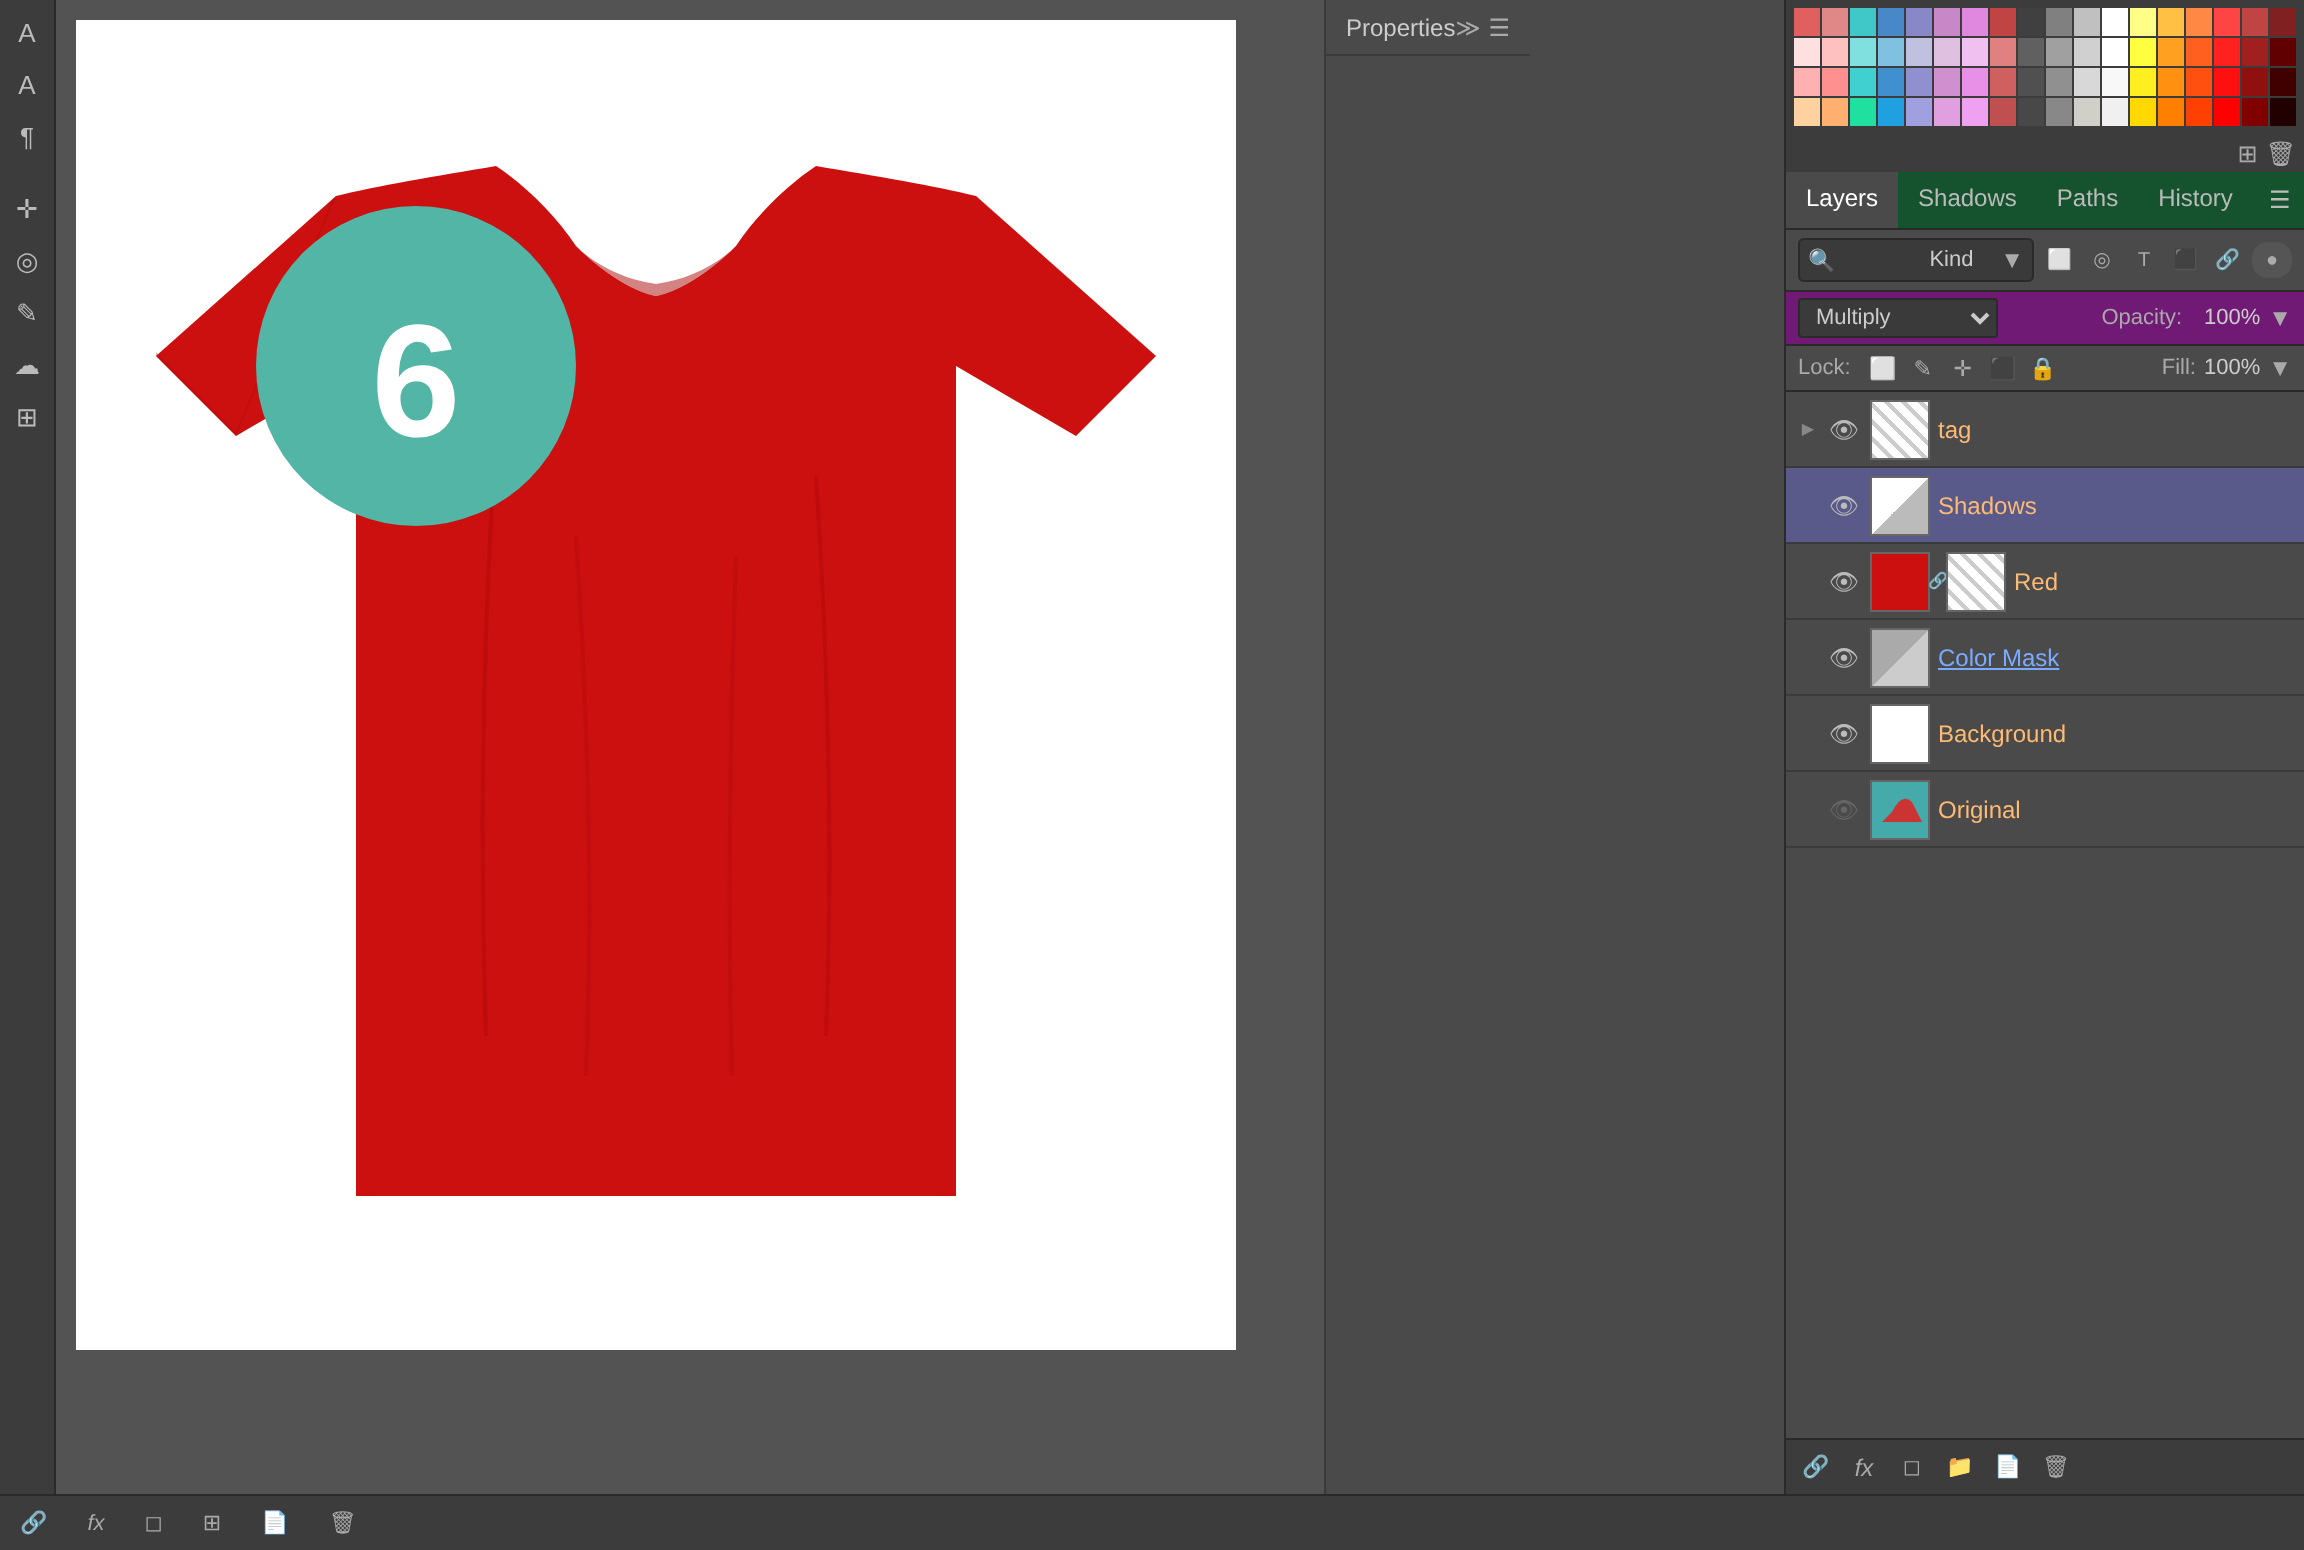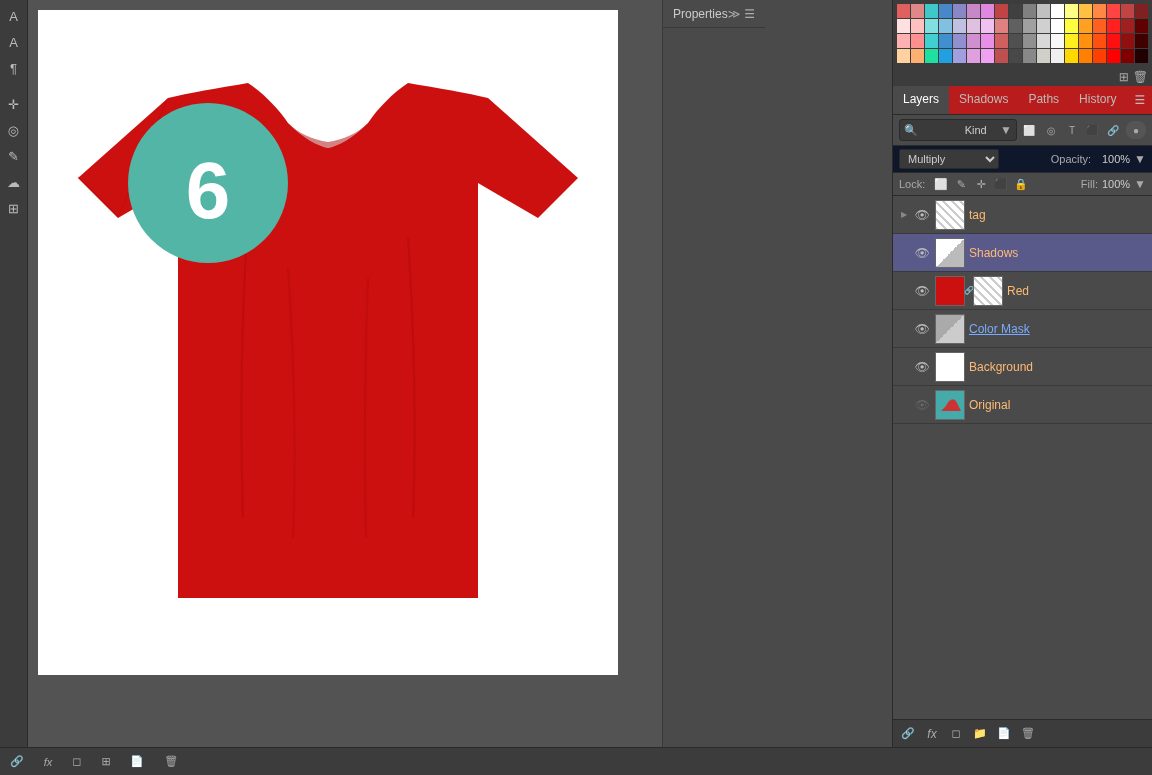--- a/index.html
+++ b/index.html
@@ -138,21 +138,21 @@
 
     
     .layers-panel {
       flex: 1;
       display: flex;
       flex-direction: column;
     }
 
     .panel-tabs {
       display: flex;
-      background: #b91c1c;
+      background: #14532d;
       border-bottom: 1px solid #2a2a2a;
       align-items: center;
     }
 
     .panel-tab {
       padding: 6px 10px;
       font-size: 12px;
       color: #bbb;
       cursor: pointer;
       border-bottom: 2px solid transparent;
@@ -203,21 +203,21 @@
       display: flex;
       align-items: center;
       justify-content: center;
       color: #aaa;
       font-size: 10px;
       cursor: pointer;
     }
 
     
     .blend-row {
-      background: #0f172a;
+      background: #701a75;
       padding: 3px 6px;
       display: flex;
       align-items: center;
       gap: 6px;
       border-bottom: 1px solid #2a2a2a;
     }
 
     .blend-select {
       background: #3a3a3a;
       border: 1px solid #2a2a2a;

